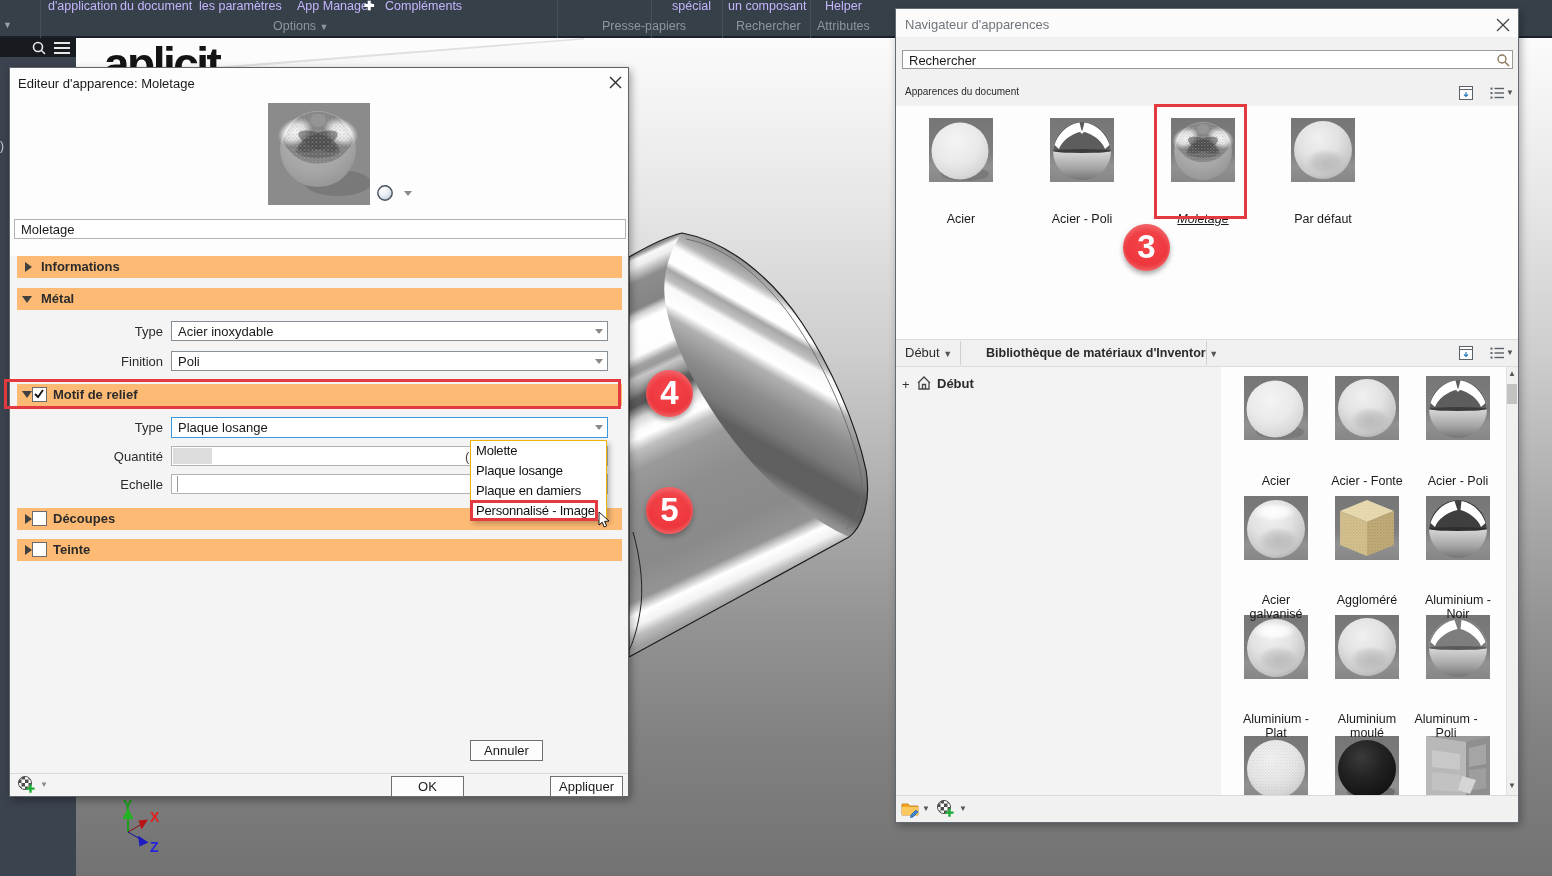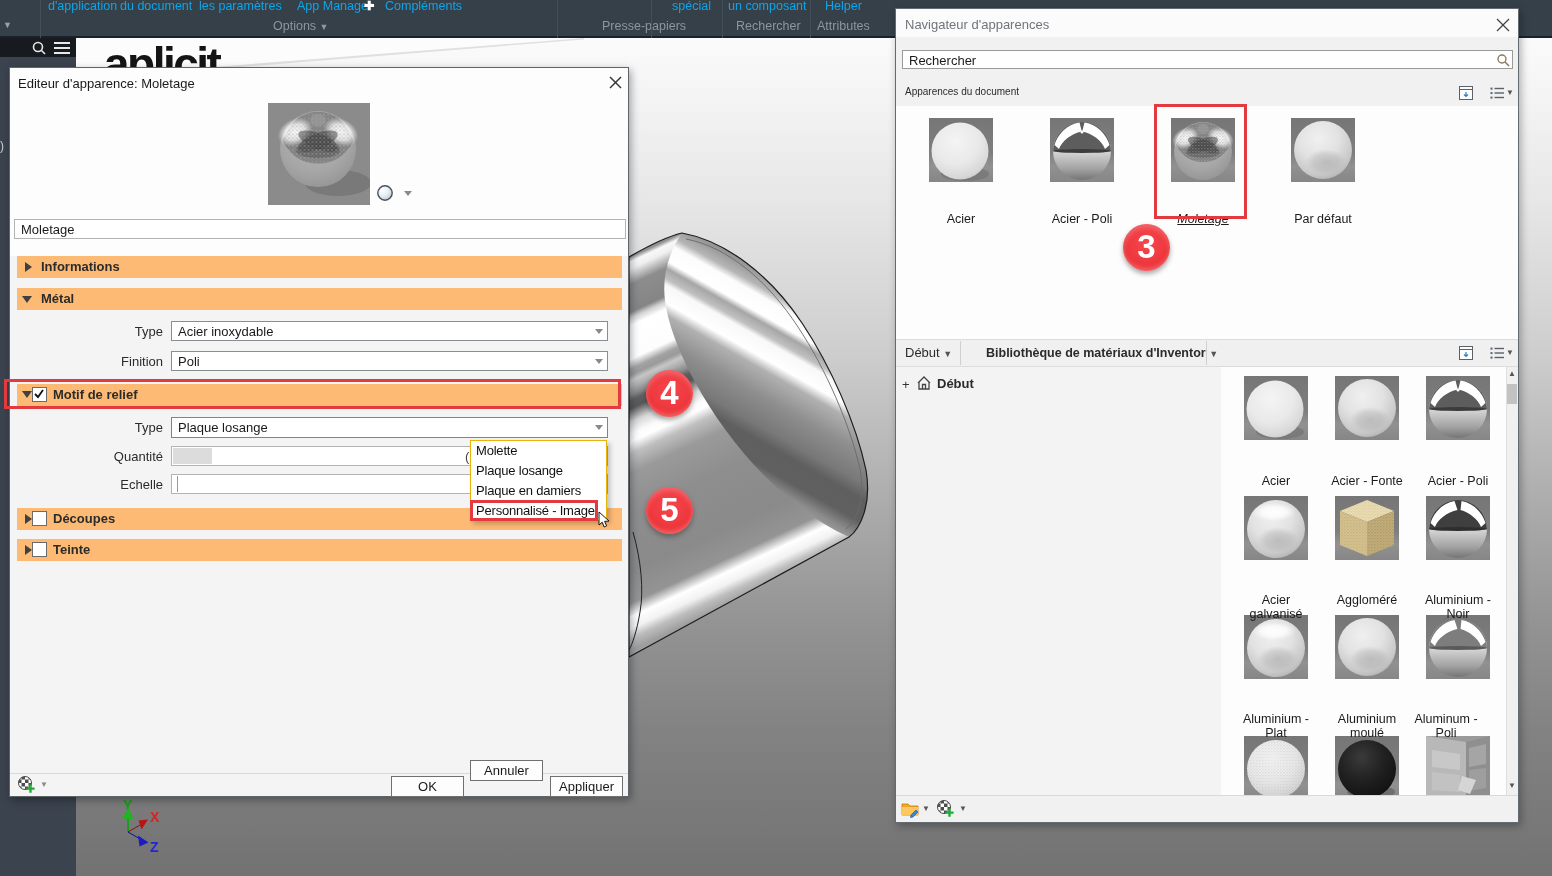--- a/index.html
+++ b/index.html
@@ -1,21 +1,21 @@
 <!DOCTYPE html>
 <html><head><meta charset="utf-8">
 <style>
 html,body{margin:0;padding:0;}
 body{width:1552px;height:876px;position:relative;overflow:hidden;
   font-family:"Liberation Sans",sans-serif;background:#747474;}
 .abs{position:absolute;}
 .txt{position:absolute;white-space:nowrap;}
 
 #ribbon{left:0;top:0;width:1552px;height:38px;background:#364049;border-bottom:2px solid #1a212a;box-sizing:border-box;}
-#ribbon .r1{top:0px;height:13px;line-height:13px;font-size:12.5px;color:#0ea5e9;}
+#ribbon .r1{top:0px;height:13px;line-height:13px;font-size:12.5px;color:#c4b5fd;}
 #ribbon .r2{top:19px;height:14px;line-height:14px;font-size:12.5px;color:#8e959d;}
 #ribbon .sep{position:absolute;top:0;width:1px;height:38px;background:#454f59;}
 
 #viewport{left:0;top:37px;width:1552px;height:839px;
  background:linear-gradient(#fbfbfb 0%,#f3f3f3 8%,#e6e6e6 20%,#cdcdcd 38%,#adadad 55%,#939393 70%,#828282 83%,#787878 94%,#727272 100%);}
 #wedge{left:0;top:0;width:660px;height:45px;}
 #logo{left:104px;top:5px;width:160px;height:25px;overflow:hidden;
  font-weight:bold;font-size:46px;letter-spacing:-2.5px;color:#141414;line-height:44px;}
 
 #leftpanel{left:0;top:36px;width:76px;height:840px;background:#3b434e;}
@@ -228,21 +228,21 @@
   <div class="abs" style="left:167px;top:408px;width:1px;height:16px;background:#9a9a9a;"></div>
   <div class="band" style="top:440px;"><span style="margin-left:36px">Découpes</span></div>
   <div class="tri-r" style="left:15px;top:446px;"></div>
   <div class="cb" style="left:22px;top:443px;"></div>
   <div class="band" style="top:471px;"><span style="margin-left:36px">Teinte</span></div>
   <div class="tri-r" style="left:15px;top:477px;"></div>
   <div class="cb" style="left:22px;top:474px;"></div>
 
   <div class="abs" style="left:0;top:705px;width:618px;height:1px;background:#d9d9d9;"></div>
   <div class="btn" style="left:381px;top:708px;">OK</div>
-  <div class="btn" style="left:460px;top:692px;">Annuler</div>
+  <div class="btn" style="left:460px;top:672px;">Annuler</div>
   <div class="btn" style="left:540px;top:708px;">Appliquer</div>
   <svg class="abs" style="left:8px;top:708px" width="19" height="19" viewBox="0 0 19 19">
       <use href="#checkersphere"></use>
     </svg>
   <div class="txt" style="left:30px;top:712px;font-size:8px;color:#8a8a8a;">▼</div>
 </div>
 
 <div class="abs" id="popup">
   <div>Molette</div>
   <div>Plaque losange</div>

